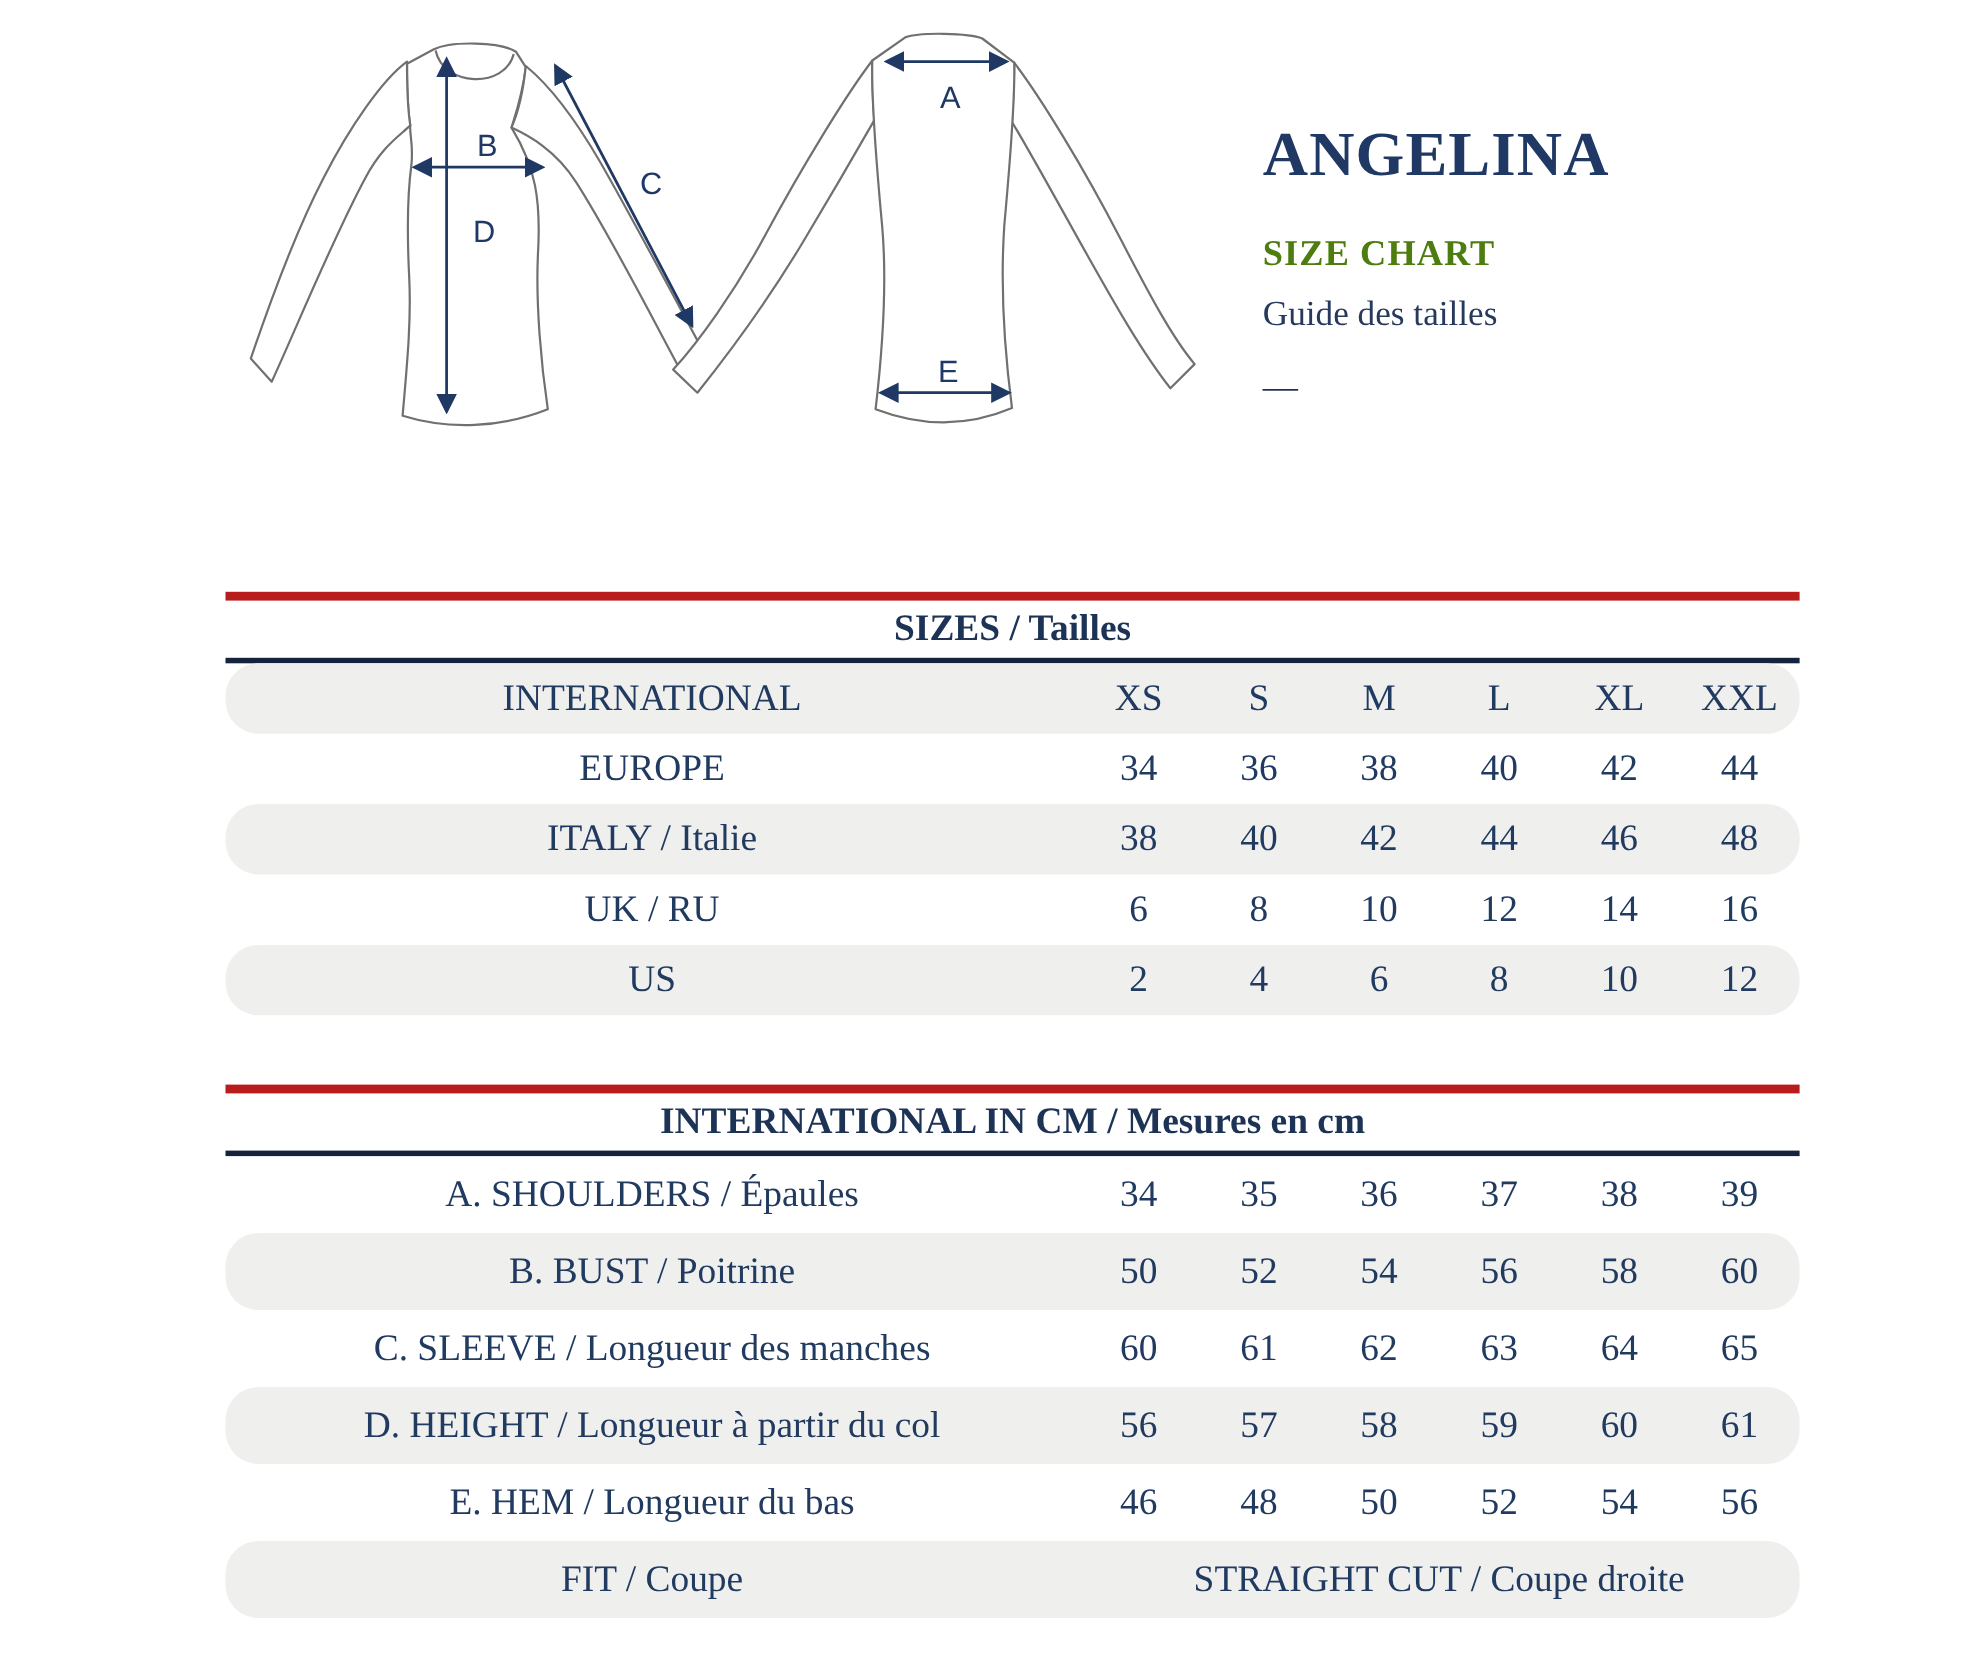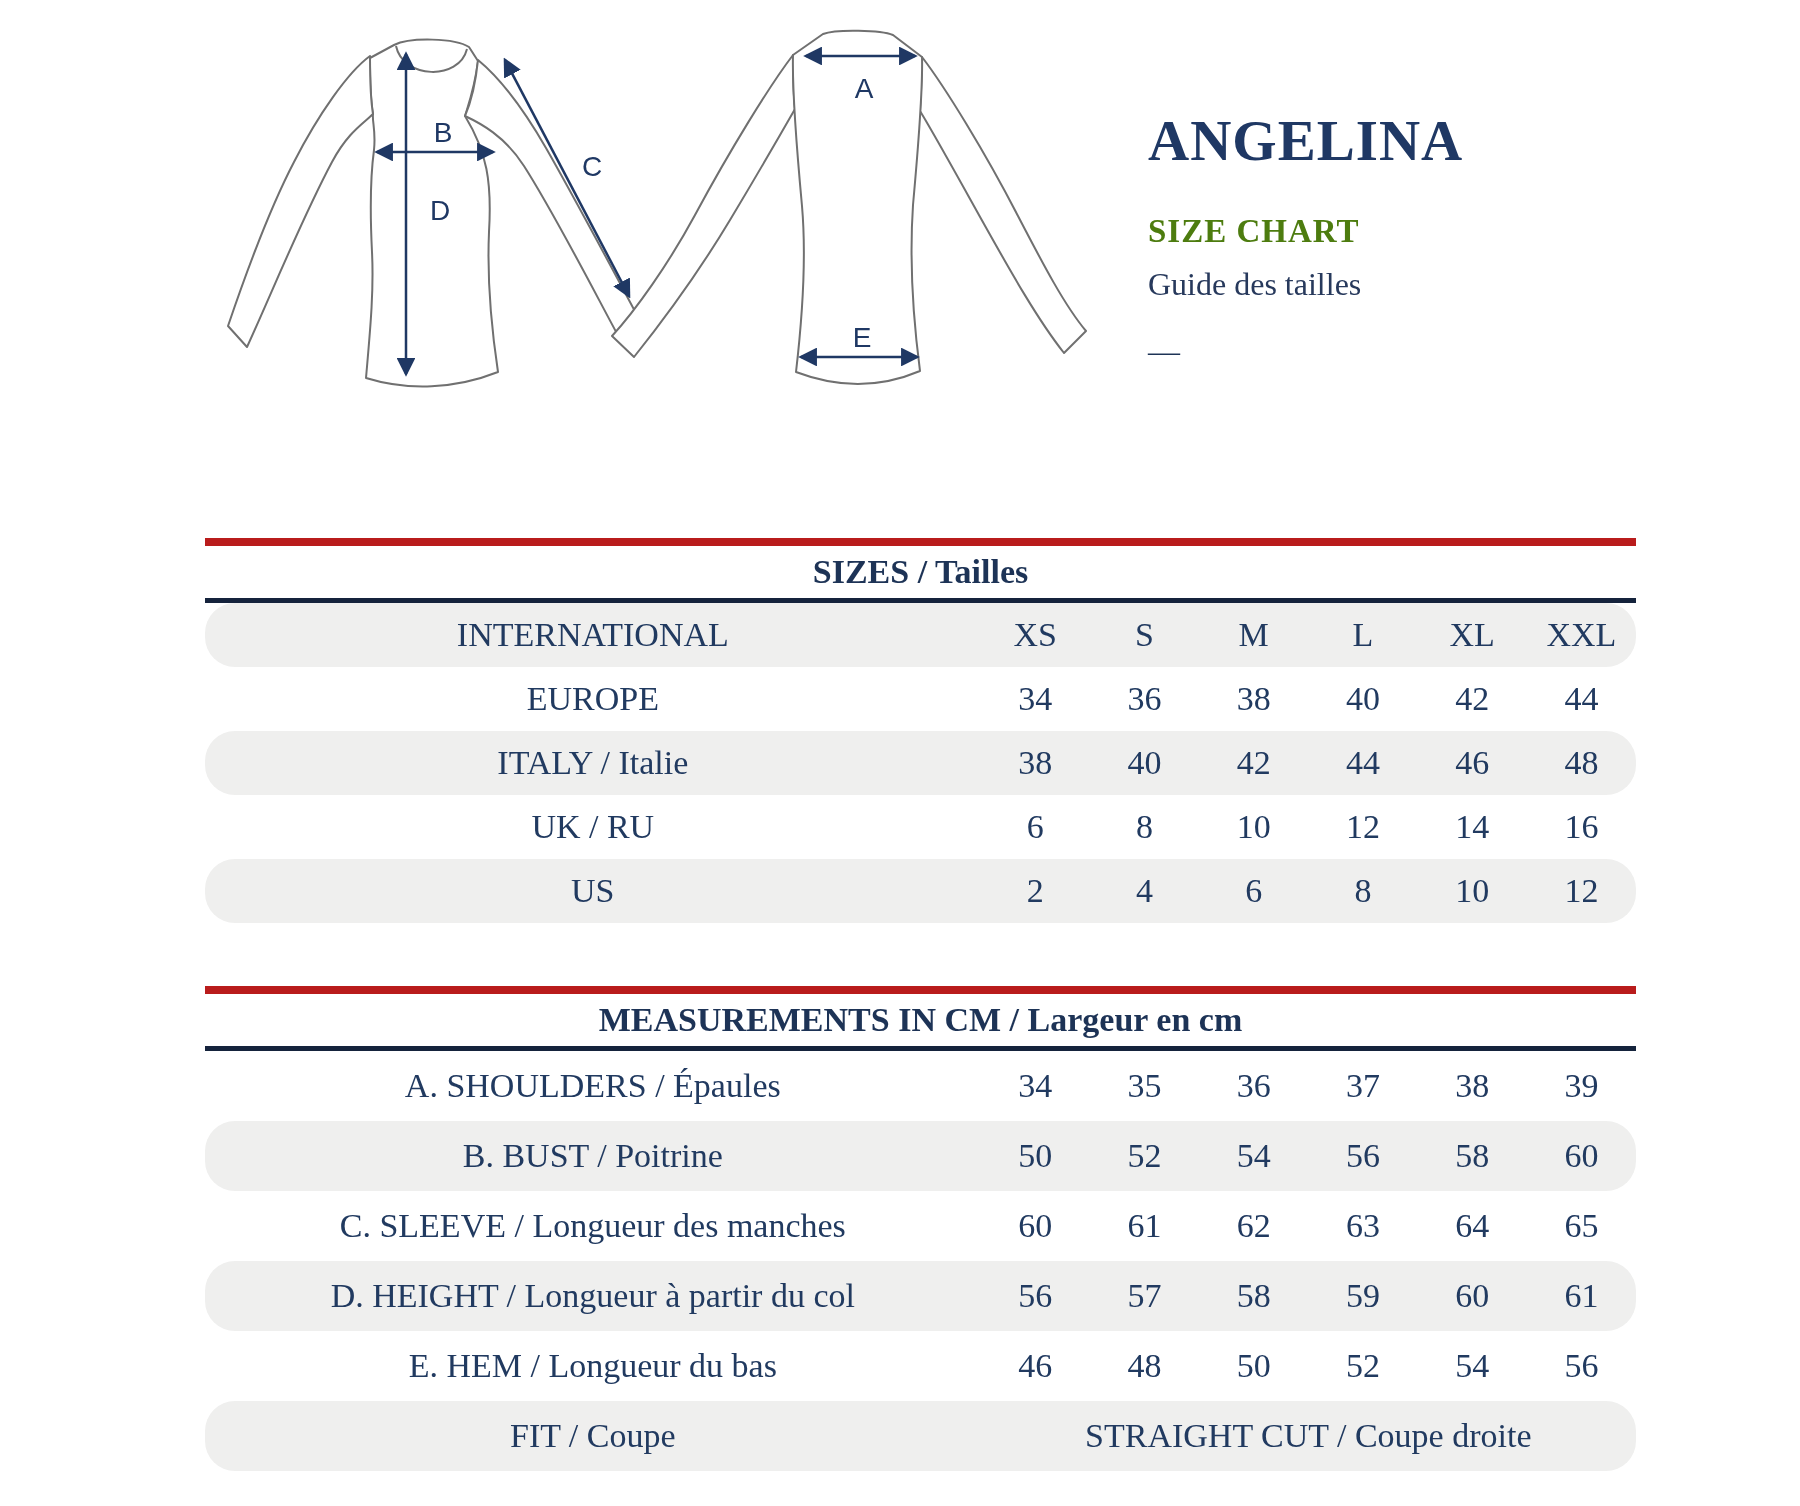--- a/index.html
+++ b/index.html
@@ -199,21 +199,21 @@
     <div class="cell">2</div>
     <div class="cell">4</div>
     <div class="cell">6</div>
     <div class="cell">8</div>
     <div class="cell">10</div>
     <div class="cell">12</div>
   </div>
 </div>
 
 <div class="table-section" id="measurements-section">
-  <div class="section-heading">MEASUREMENTS IN CM / Largeur en cm</div>
+  <div class="section-heading">INTERNATIONAL IN CM / Mesures en cm</div>
 
   <div class="trow">
     <div class="cell">A. SHOULDERS / Épaules</div>
     <div class="cell">34</div>
     <div class="cell">35</div>
     <div class="cell">36</div>
     <div class="cell">37</div>
     <div class="cell">38</div>
     <div class="cell">39</div>
   </div>

